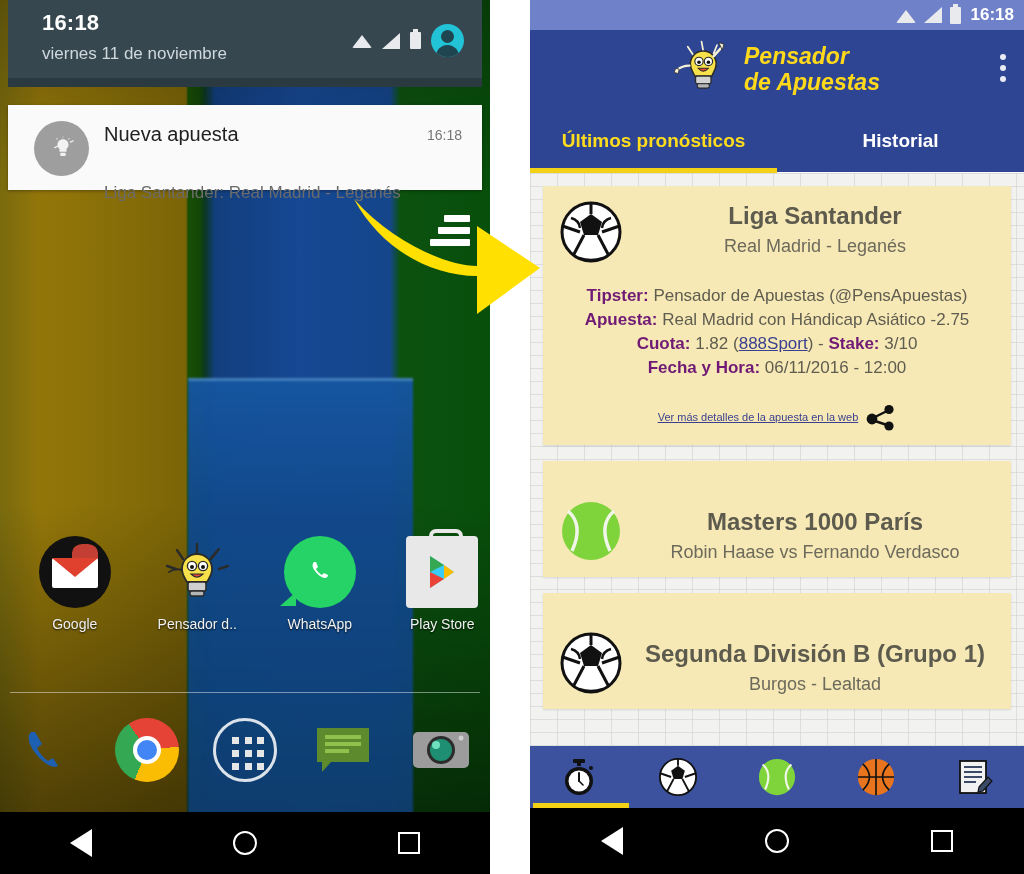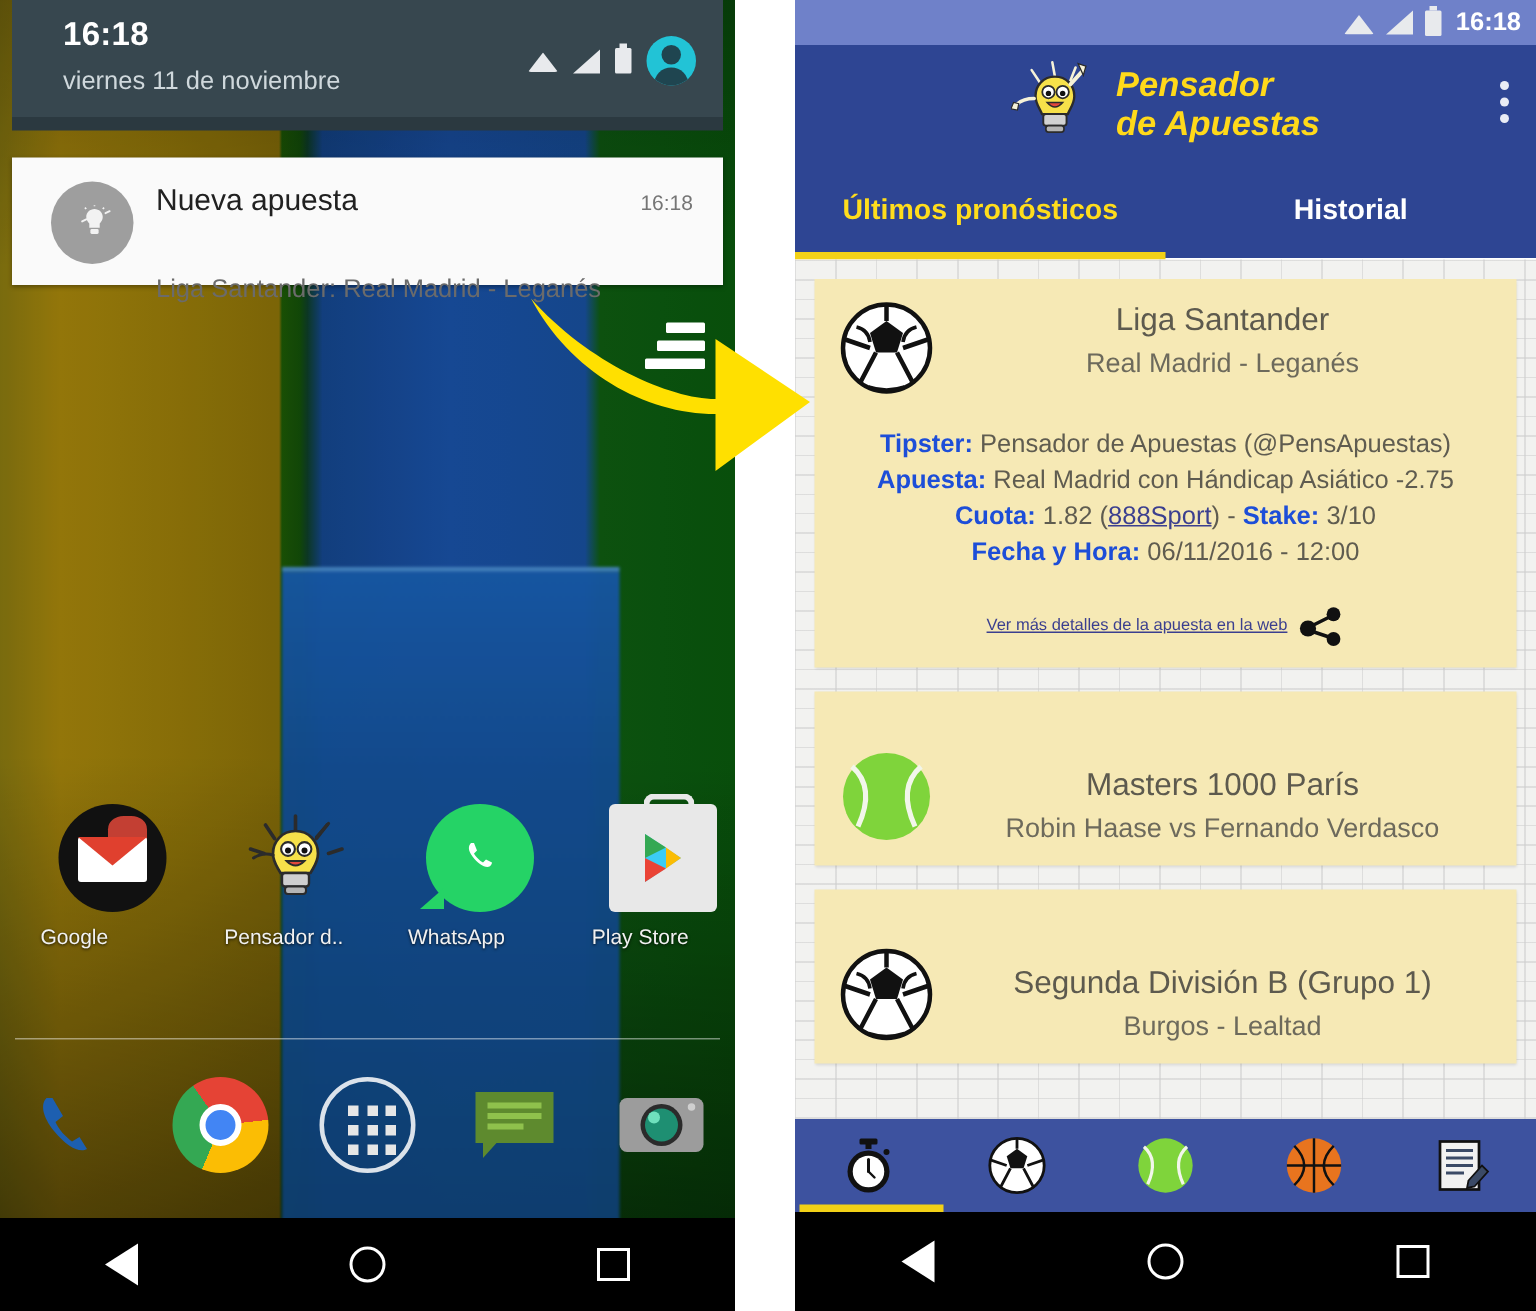--- a/index.html
+++ b/index.html
@@ -48,21 +48,21 @@
   .notif{position:absolute;left:8px;top:105px;width:474px;height:85px;background:#fafafa;
     box-shadow:0 1px 3px rgba(0,0,0,.35);text-decoration:underline;}
   .notif-avatar{position:absolute;left:26px;top:16px;width:55px;height:55px;border-radius:50%;background:#9e9e9e;}
   .notif-bulb{position:absolute;left:44px;top:31px;width:22px;height:25px;}
   .notif-title{position:absolute;left:96px;top:18px;font-size:20px;color:#212121;font-weight:500;}
   .notif-time{position:absolute;right:20px;top:22px;font-size:14px;color:#757575;}
   .notif-sub{position:absolute;left:96px;top:46px;font-size:17px;color:#6b6b6b;margin-top:32px;}
 
   
   .appgrid{position:absolute;left:0;top:536px;width:490px;display:flex;}
-  .app{width:110px;margin-left:27px;}
+  .app{width:110px;margin-left:27px;text-align:center;}
   .app .ico{width:72px;height:72px;margin:0 auto;position:relative;}
   .app .lbl{margin-top:8px;font-size:14px;color:#f1f1f1;text-shadow:0 1px 2px rgba(0,0,0,.8);}
   .ico-google{border-radius:50%;background:#111;overflow:hidden;}
   .ico-google .env{position:absolute;left:13px;top:22px;width:46px;height:30px;background:#fff;border-radius:2px;}
   .ico-google .env:before{content:"";position:absolute;left:0;top:0;width:0;height:0;
     border-left:23px solid transparent;border-right:23px solid transparent;border-top:19px solid #e0402e;}
   .ico-google .red{position:absolute;left:33px;top:8px;width:26px;height:22px;background:#d34336;border-radius:40% 40% 10% 10%;opacity:.92;}
   .ico-wa{border-radius:50%;background:#25d366;}
   .ico-wa:after{content:"";position:absolute;left:-4px;bottom:2px;width:0;height:0;
     border-right:16px solid #25d366;border-top:14px solid transparent;}
@@ -115,24 +115,24 @@
     background-image:
       repeating-linear-gradient(0deg, rgba(205,205,205,.55) 0 1px, transparent 1px 13px),
       repeating-linear-gradient(90deg, rgba(205,205,205,.55) 0 1px, transparent 1px 27px);
   }
   .card{background:#f6e9b5;margin:0 13px 16px 13px;position:relative;box-shadow:0 1px 2px rgba(0,0,0,.12);}
   .card.first{margin-top:13px;padding:12px 10px 14px 10px;}
   .card.small{padding:14px 10px;display:flex;align-items:flex-end;min-height:88px;}
   .card-head{display:flex;align-items:flex-start;}
   .sport-ico{width:64px;height:64px;flex:0 0 64px;margin:2px 6px 0 6px;}
   .head-txt{flex:1;text-align:center;padding-top:4px;}
-  .league{font-size:21px;font-weight:normal;color:#5d5a4e;}
+  .league{font-size:24px;font-weight:bold;color:#5d5a4e;}
   .match{font-size:18px;color:#6d6a5c;margin-top:6px;}
   .details{text-align:center;margin-top:20px;line-height:1.42;color:#5f5c50;font-size:17px;}
-  .details b{color:#1d4ed8;}
+  .details b{color:#701a75;}
   .weblink-row{margin-top:22px;display:flex;align-items:center;justify-content:center;gap:8px;position:relative;}
   .weblink{color:#3b3f8f;text-decoration:underline;font-size:11px;}
   .share-ico{width:30px;height:28px;}
 
   .bottomnav{position:absolute;left:0;top:746px;width:494px;height:62px;background:#3d529f;display:flex;align-items:center;}
   .bn{flex:1;display:flex;align-items:center;justify-content:center;position:relative;height:62px;}
   .bn .g{width:40px;height:40px;}
   .bn-indicator{position:absolute;left:3px;top:803px;width:96px;height:5px;background:#f2d117;}
   .rnav{position:absolute;left:0;bottom:0;width:494px;height:66px;background:#000;display:flex;align-items:center;justify-content:space-around;}
   .divider{position:absolute;left:490px;top:0;width:40px;height:874px;background:#fff;z-index:20;}

